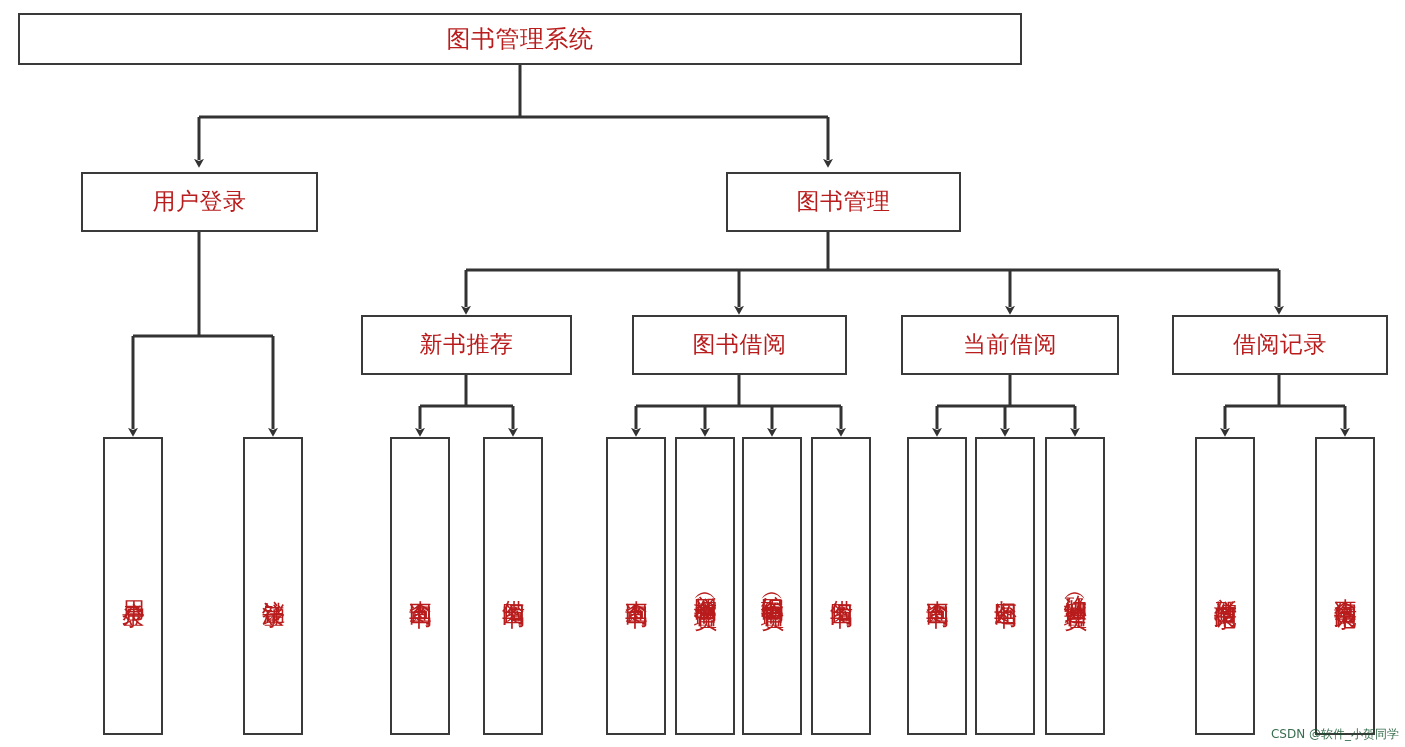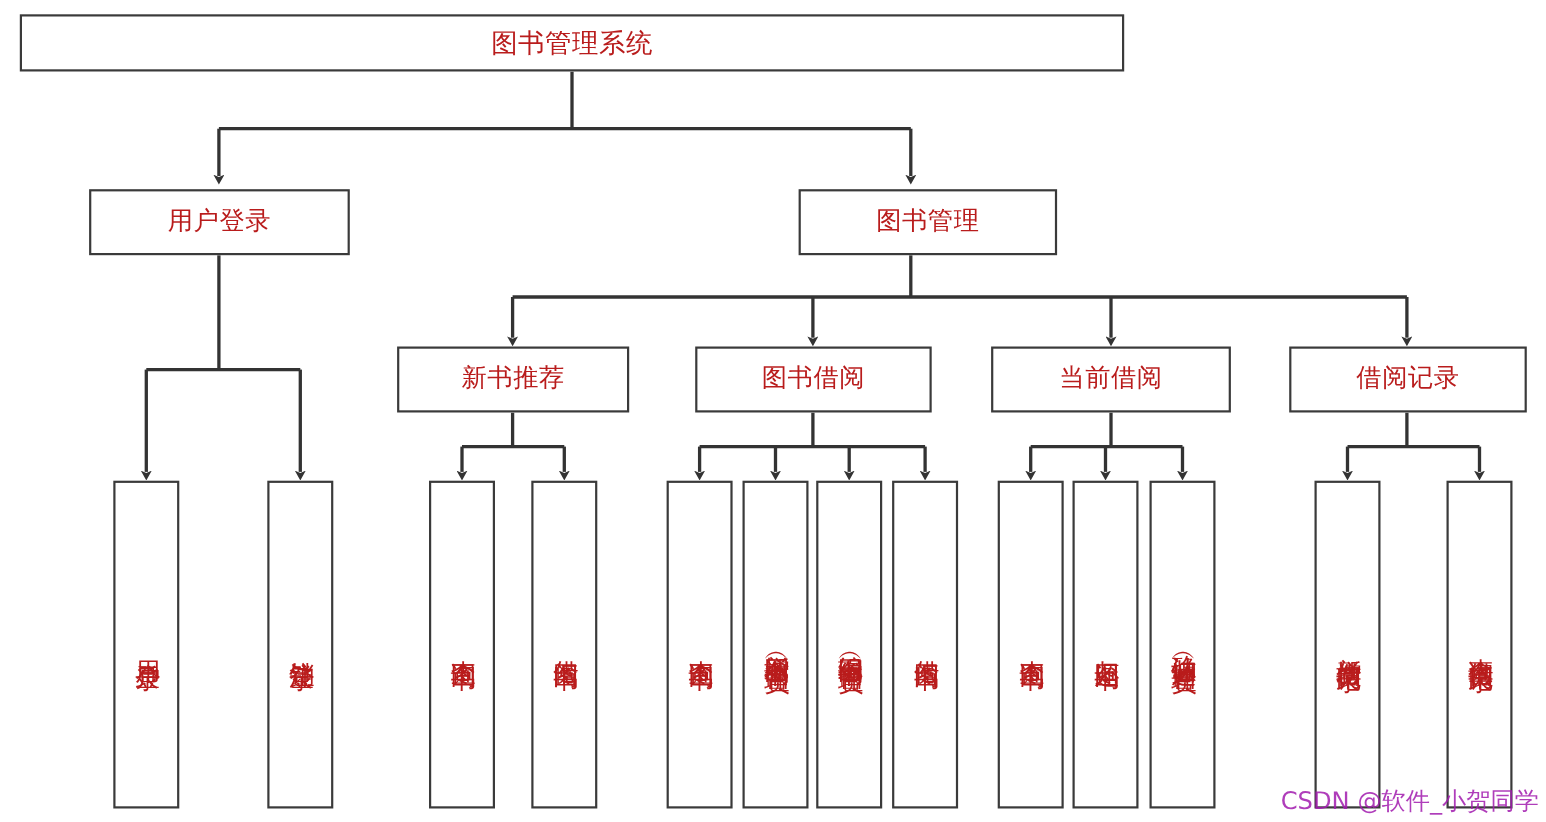--- a/index.html
+++ b/index.html
@@ -64,22 +64,22 @@
     font-size: 23px;
     line-height: 1.12;
     letter-spacing: 2px;
     white-space: nowrap;
     max-height: 100%;
   }
   #watermark {
     position: absolute;
     right: 6px;
     bottom: 4px;
-    font-size: 22px;
-    color: #a21caf;
+    font-size: 12px;
+    color: #14532d;
     opacity: 0.85;
     white-space: nowrap;
     z-index: 3;
     font-family: "DejaVu Sans", "Liberation Sans", sans-serif;
   }
 </style>
 </head>
 <body>
 
 <div id="diagram-canvas">

